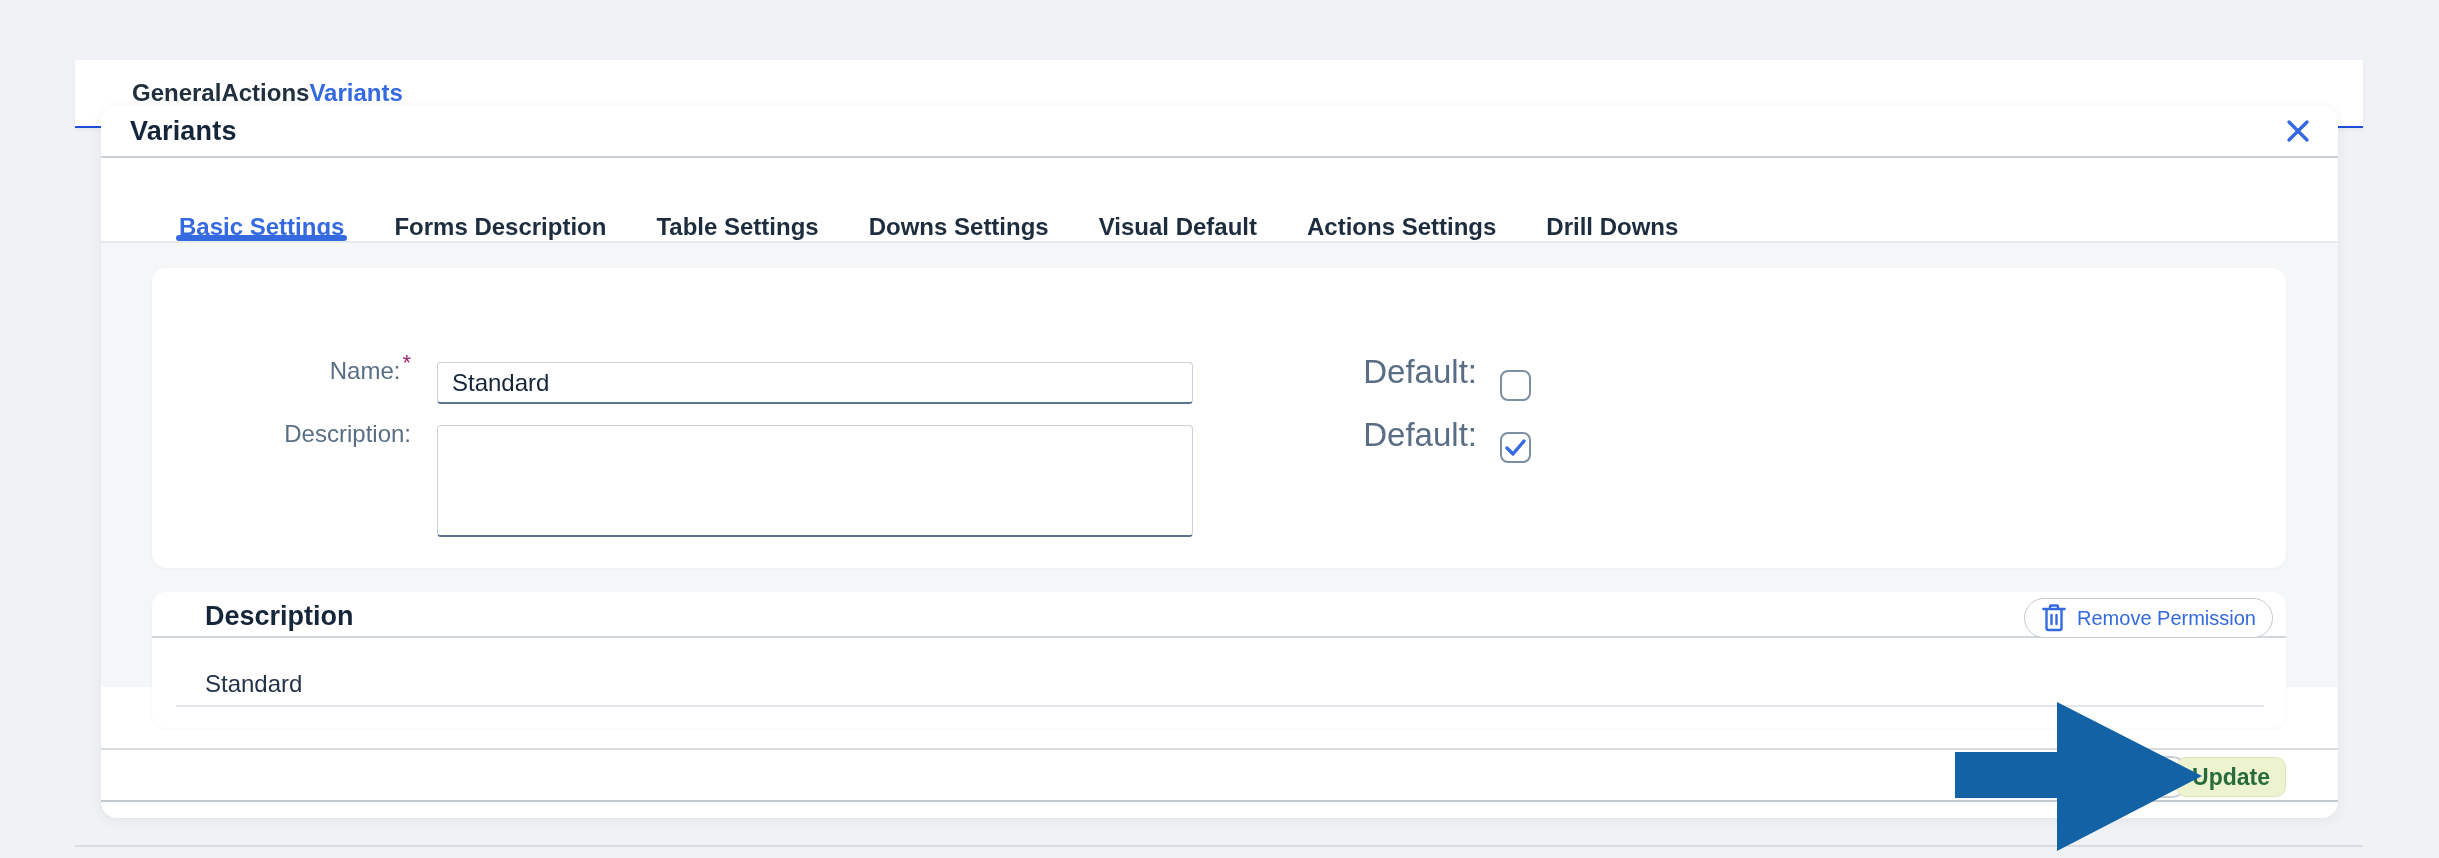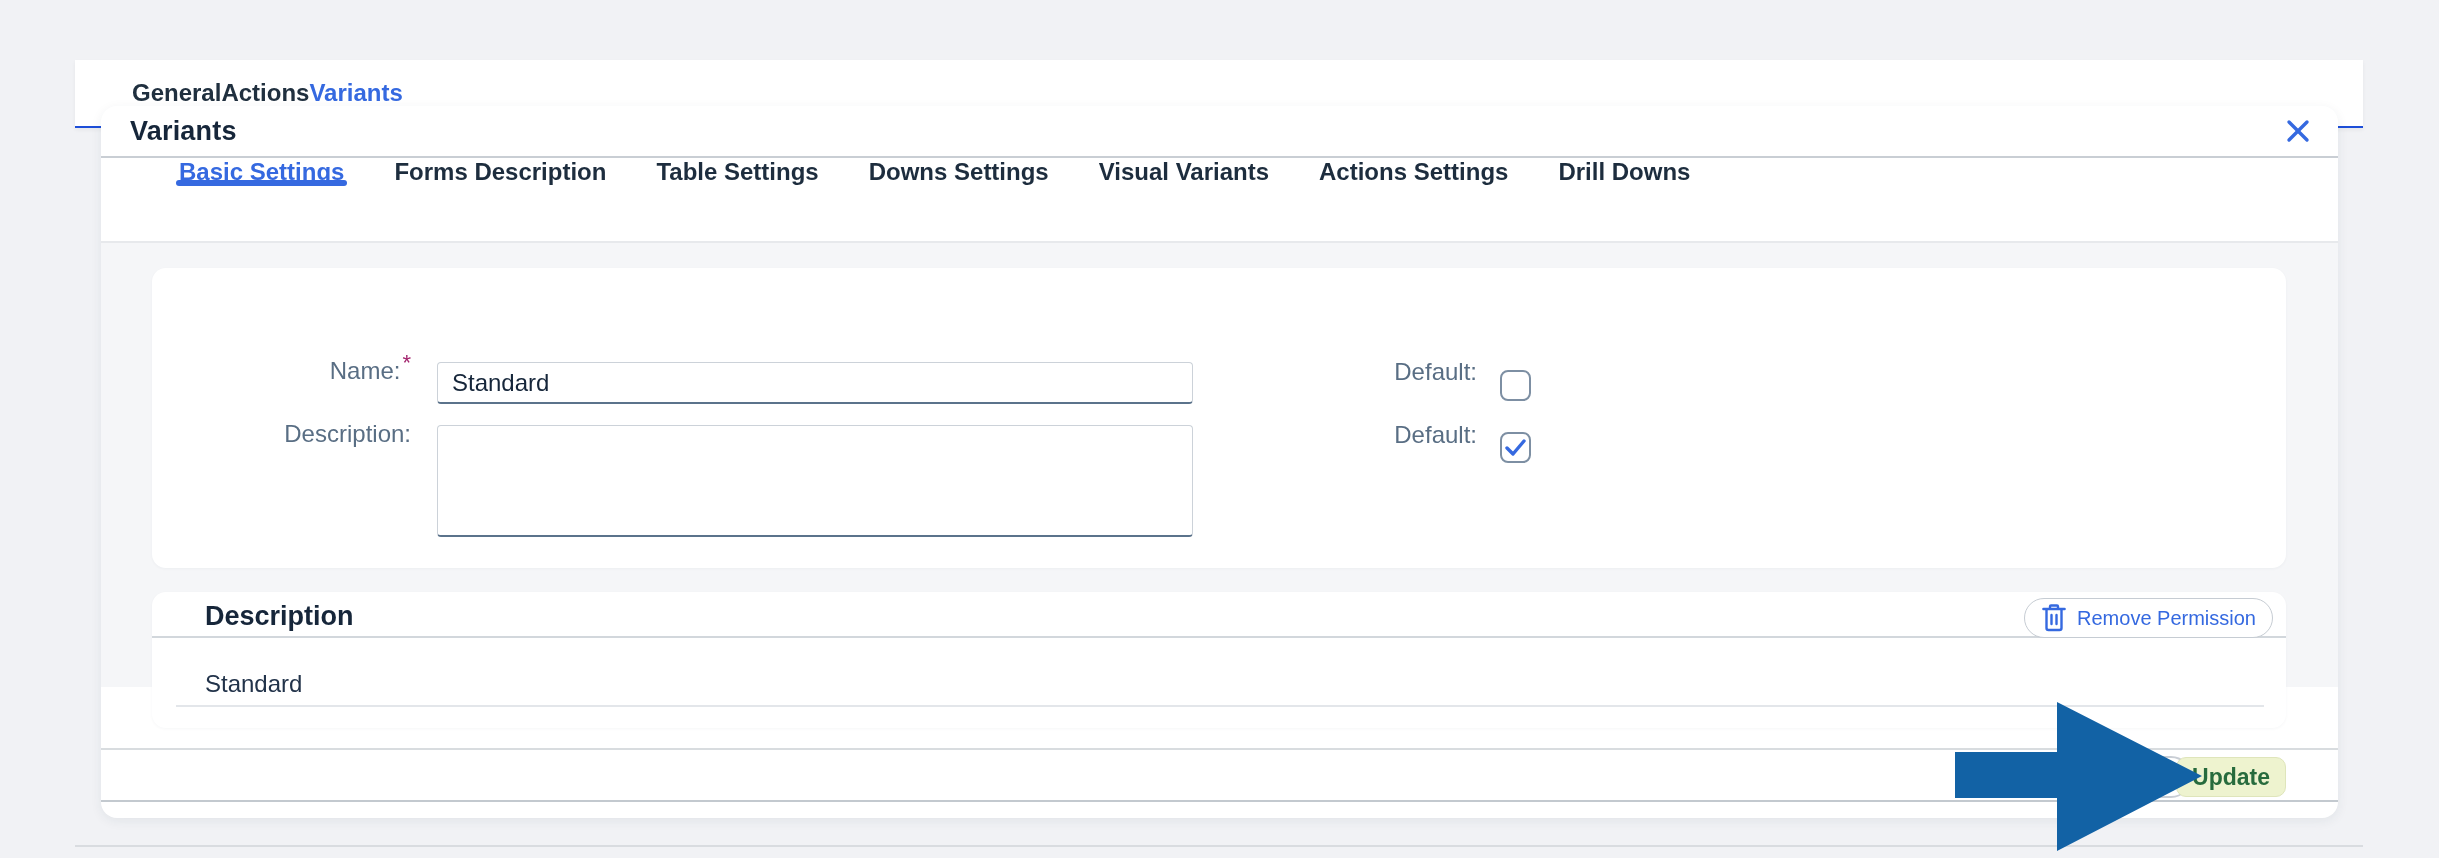--- a/index.html
+++ b/index.html
@@ -45,21 +45,21 @@
     border-bottom:2px solid #c9ced4;
   }
   .panel-title { font-size:27px; font-weight:700; color:#16263a; letter-spacing:0.2px; }
   .close-btn {
     width:36px; height:36px; display:flex; align-items:center; justify-content:center;
     cursor:pointer; border-radius:8px;
   }
   
   .sub-tabbar {
     position:absolute; left:0; top:52px; right:0; height:85px;
-    display:flex; align-items:flex-start; gap:50px; padding-left:78px;
+    display:flex; align-items:flex-end; gap:50px; padding-left:78px;
     border-bottom:2px solid #e7e9ec; background:#ffffff;
   }
   .sub-tab {
     display:flex; align-items:center; position:relative;
     font-size:24px; font-weight:700; color:#1d2d3e; cursor:pointer; white-space:nowrap;
   }
   .sub-tab.selected { color:#3569e0; }
   .sub-tab .tab-underline { display:none; }
   .sub-tab.selected .tab-underline {
     display:block; position:absolute; left:-3px; right:-3px; bottom:0;
@@ -77,21 +77,21 @@
   .form-card { left:51px; top:25px; width:2134px; height:300px; }
   .field-label {
     position:absolute; left:0; width:259px; text-align:right;
     font-size:24px; color:#596e84; line-height:30px; white-space:nowrap;
   }
   .field-label .required {
     color:#a3256e; font-size:22px; vertical-align:super; line-height:0; margin-left:2px;
   }
   .cb-label {
     position:absolute; width:220px; left:1105px; text-align:right;
-    font-size:24px; color:#596e84; line-height:30px;
+    font-size:33px; color:#596e84; line-height:30px;
   }
   .text-input {
     position:absolute; left:285px; width:756px; height:42px;
     background:#fff;
     border:1px solid #ccd2d9; border-bottom:2px solid #5b738b;
     border-radius:4px; font-family:"Liberation Sans",sans-serif;
     font-size:24px; color:#16263a; padding:0 14px;
     outline:none;
   }
   .text-area {
@@ -200,21 +200,21 @@
     </div>
     <div class="sub-tab">
       <span>Table Settings</span>
 
     </div>
     <div class="sub-tab">
       <span>Downs Settings</span>
 
     </div>
     <div class="sub-tab">
-      <span>Visual Variants</span>
+      <span>Visual Default</span>
 
     </div>
     <div class="sub-tab">
       <span>Actions Settings</span>
 
     </div>
     <div class="sub-tab">
       <span>Drill Downs</span>
 
     </div>

